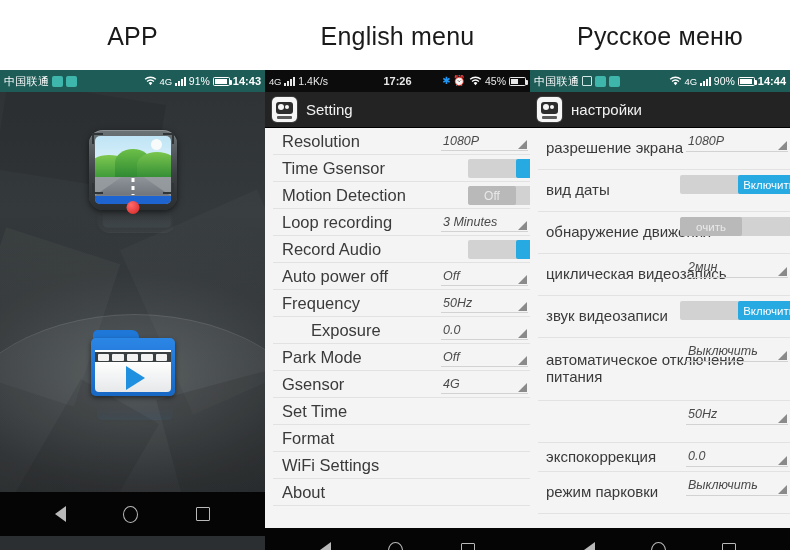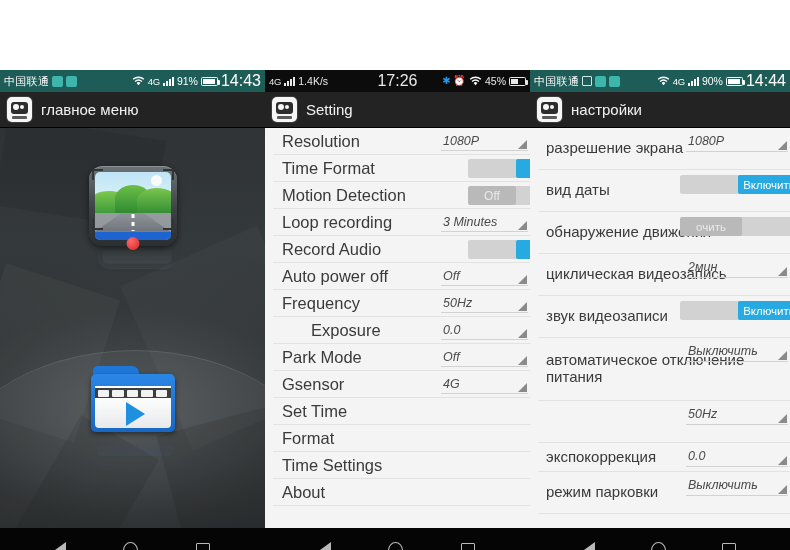--- a/index.html
+++ b/index.html
@@ -41,21 +41,21 @@
   .sb-box { display:inline-block; width:10px; height:10px;
     border:1.2px solid #cfe8e5; border-radius:1px; }
   .batt { display:inline-flex; align-items:center; }
   .batt-body { width:17px; height:9px; border:1.3px solid currentColor;
     border-radius:1.5px; position:relative; }
   .batt-body::after { content:""; position:absolute; right:-3px; top:2px;
     width:2px; height:5px; background:currentColor; border-radius:0 1px 1px 0; }
   .batt-fill { position:absolute; left:1px; top:1px; bottom:1px; width:12px;
     background:currentColor; }
   .pct { font-size:10.5px; }
-  .tm  { font-size:16px; }
+  .tm  { font-size:11px;font-weight:bold; }
 
   .wifi-ic { width:13px; height:10px; display:inline-block; position:relative; }
   .bars-ic { display:inline-flex; align-items:flex-end; gap:1px; height:10px; }
   .bars-ic i { width:2px; background:currentColor; display:block; }
   .bars-ic i:nth-child(1){height:3px} .bars-ic i:nth-child(2){height:5px}
   .bars-ic i:nth-child(3){height:7px} .bars-ic i:nth-child(4){height:9px}
   .g4 { font-size:9.5px; letter-spacing:-.2px; }
   .sb-ic { font-size:10px; line-height:1; }
 
   
@@ -194,20 +194,25 @@
     border-top:8px solid transparent; border-bottom:8px solid transparent; }
   .nav-home { width:15px; height:17px; border:1.6px solid #b9b9b9;
     border-radius:50%; }
   .nav-rec { width:14px; height:14px; border:1.6px solid #b9b9b9; border-radius:1px; }
 </style>
 </head>
 <body>
 
 <div class="page">
 
+  <div class="captions">
+    <div class="caption cap-app">APP</div>
+    <div class="caption cap-en">English menu</div>
+    <div class="caption cap-ru">Русское меню</div>
+  </div>
 
   <div class="panels">
 
     <div class="panel p1">
 
       <div class="statusbar sb-teal">
         <div class="sb-left">
           <span class="carrier">中国联通</span>
           <span class="sb-chip"></span>
           <span class="sb-chip2"></span>
@@ -230,29 +235,20 @@
           <span class="pct">91%</span>
           <span class="batt">
               <span class="batt-body">
                 <span class="batt-fill"></span>
               </span>
             </span>
           <span class="tm">14:43</span>
         </div>
       </div>
 
-      <div class="appbar">
-        <div class="appbar-icon">
-          <span class="cam-b"></span>
-            <span class="cam-l1"></span>
-            <span class="cam-l2"></span>
-            <span class="cam-base"></span>
-        </div>
-        <div class="appbar-title">главное меню</div>
-      </div>
 
       <div class="p1-body">
         <div class="facet f1"></div>
           <div class="facet f2"></div>
           <div class="facet f3"></div>
         <div class="facet f4"></div>
           <div class="facet f5"></div>
         <div class="curve"></div>
 
         <div class="icon-slot slot-1">
@@ -354,21 +350,21 @@
         <div class="appbar-title">Setting</div>
       </div>
 
       <div class="list" id="en-list">
           <div class="row" style="height: 27px;">
             <div class="row-label">Resolution</div>
             <div class="drop"></div>
             <div class="row-val">1080P</div>
           </div>
           <div class="row" style="height: 27px;">
-            <div class="row-label">Time Format</div>
+            <div class="row-label">Time Gsensor</div>
             <div class="tgl on">
               <div class="knob">On</div>
             </div>
           </div>
           <div class="row" style="height: 27px;">
             <div class="row-label">Motion Detection</div>
             <div class="tgl off">
               <div class="knob">Off</div>
             </div>
           </div>
@@ -408,21 +404,21 @@
             <div class="drop"></div>
             <div class="row-val">4G</div>
           </div>
           <div class="row" style="height: 27px;">
             <div class="row-label">Set Time</div>
           </div>
           <div class="row" style="height: 27px;">
             <div class="row-label">Format</div>
           </div>
           <div class="row" style="height: 27px;">
-            <div class="row-label">Time Settings</div>
+            <div class="row-label">WiFi Settings</div>
           </div>
           <div class="row" style="height: 27px; align-items: center;">
             <div class="row-label">About</div>
           </div>
         </div>
 
       <div class="navbar">
         <span class="nav-back"></span>
         <span class="nav-home"></span>
         <span class="nav-rec"></span>

